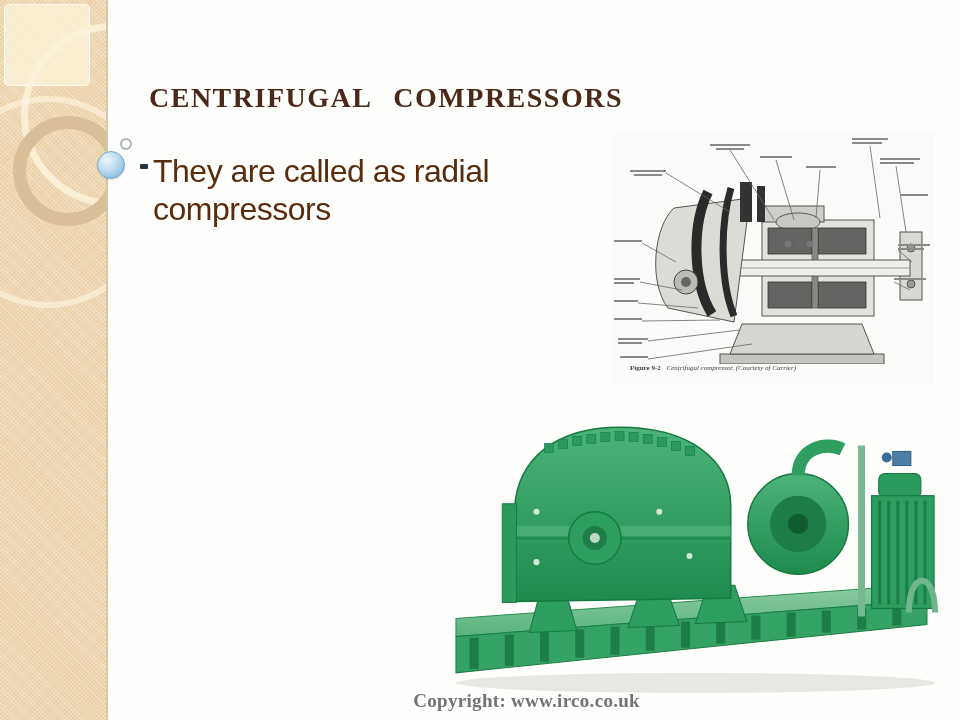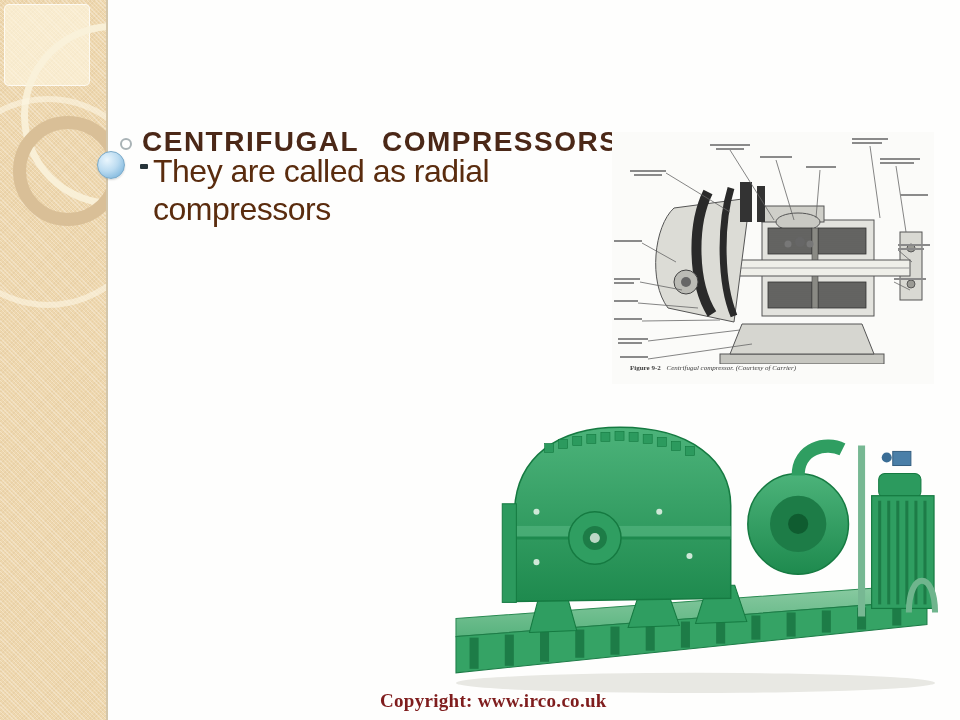--- a/index.html
+++ b/index.html
@@ -41,23 +41,23 @@
     background:radial-gradient(circle at 35% 30%, #eaf6fd 0%, #bcdcf1 45%, #8ec0e2 75%, #79aed3 100%);
     border:1px solid #7aaac9;
     box-shadow:0 1px 2px rgba(0,0,0,.15);
   }
   .tiny-ring{
     position:absolute;left:120px;top:138px;width:8px;height:8px;border-radius:50%;
     background:#ffffff;border:2px solid #a9b3b6;
   }
   
   .title{
-    position:absolute;left:142px;top:82px;
-    font-family:Liberation Sans, sans-serif;font-weight:bold;font-size:28px;
-    color:#4b2817;letter-spacing:1.5px;word-spacing:14px;white-space:nowrap;margin-top:44px;
+    position:absolute;left:149px;top:82px;
+    font-family:Liberation Serif, serif;font-weight:bold;font-size:28px;
+    color:#4b2817;letter-spacing:1.5px;word-spacing:14px;white-space:nowrap;
   }
   
   .bullets{position:absolute;left:140px;top:152px;width:505px;}
   .bullet{
     position:relative;padding-left:13px;
     font-weight:normal;font-size:32px;line-height:1.2;letter-spacing:-0.5px;
     color:#5a2c0e;
   }
   .bullet .dash{
     position:absolute;left:0;top:12px;width:8px;height:5px;
@@ -71,23 +71,23 @@
   .figure-caption{
     position:absolute;left:18px;top:232px;width:300px;
     font-family:"Liberation Serif",serif;font-size:7px;color:#3c3c3c;white-space:nowrap;
   }
   .figure-caption .cap-label{font-weight:bold;font-style:normal;margin-right:4px;}
   .figure-caption .cap-text{font-style:italic;}
   
   .photo-box{position:absolute;left:443px;top:385px;width:505px;height:312px;}
   
   .footer{
-    position:absolute;left:380px;top:690px;width:260px;text-align:left;
+    position:absolute;left:380px;top:690px;width:260px;text-align:right;
     font-family:"Liberation Serif",serif;font-weight:bold;font-size:19px;
-    color:#7f1d1d;letter-spacing:.3px;white-space:nowrap;
+    color:#737373;letter-spacing:.3px;white-space:nowrap;
   }
 </style>
 </head>
 <body>
 
 <div class="sidebar">
   <div class="deco-square"></div>
   <div class="deco-circle-light"></div>
   <div class="deco-circle-light2"></div>
   <div class="deco-ring-dark"></div>

